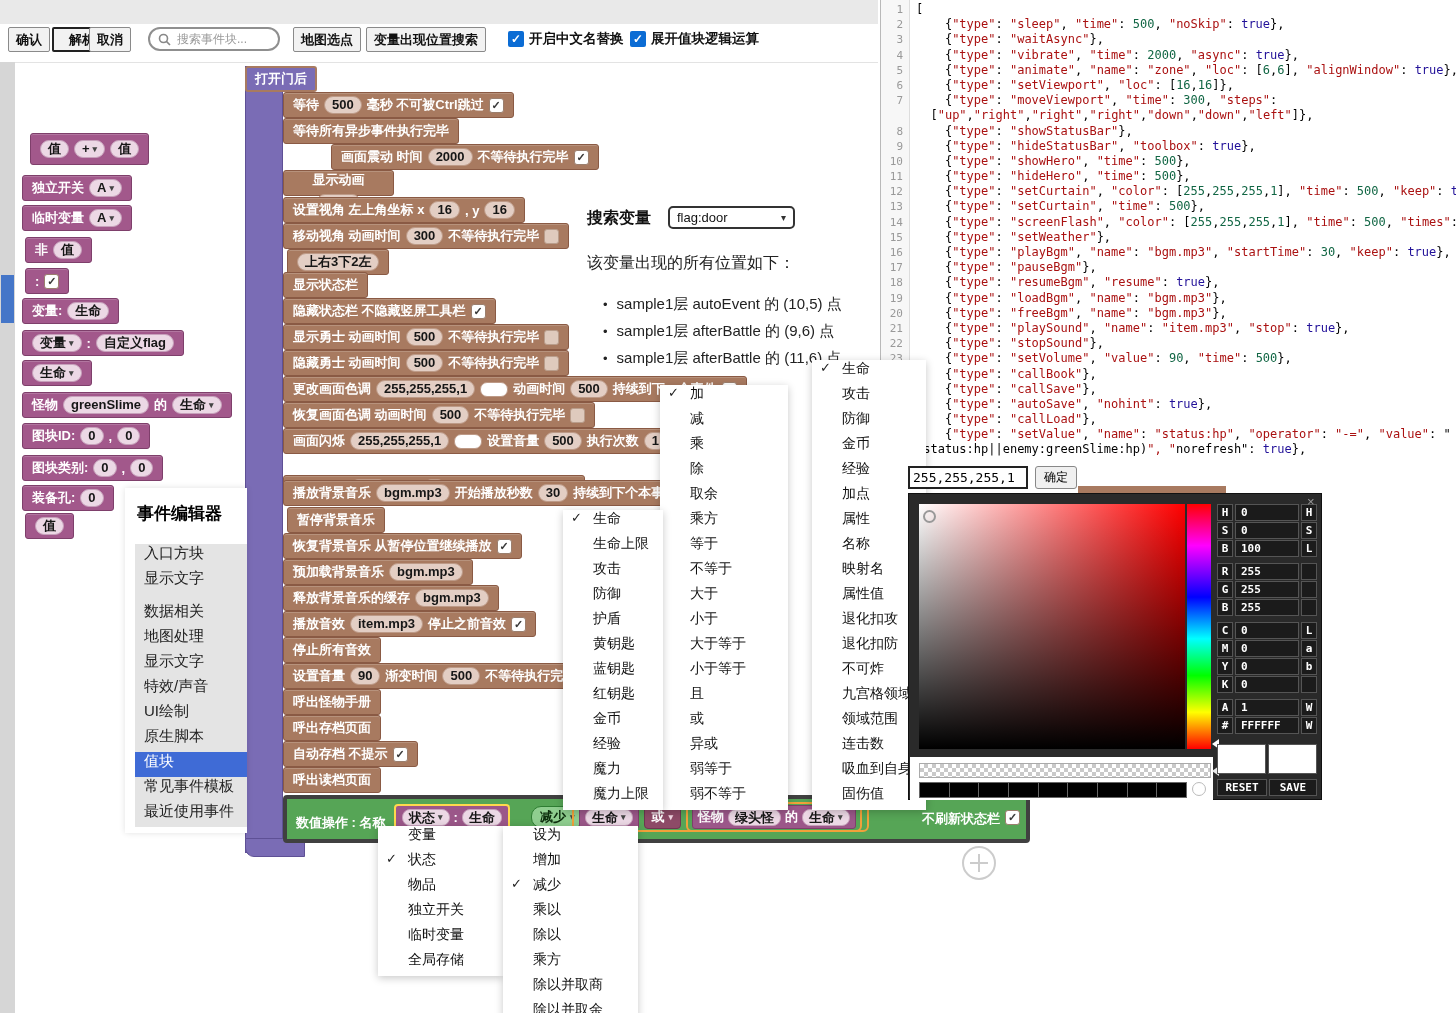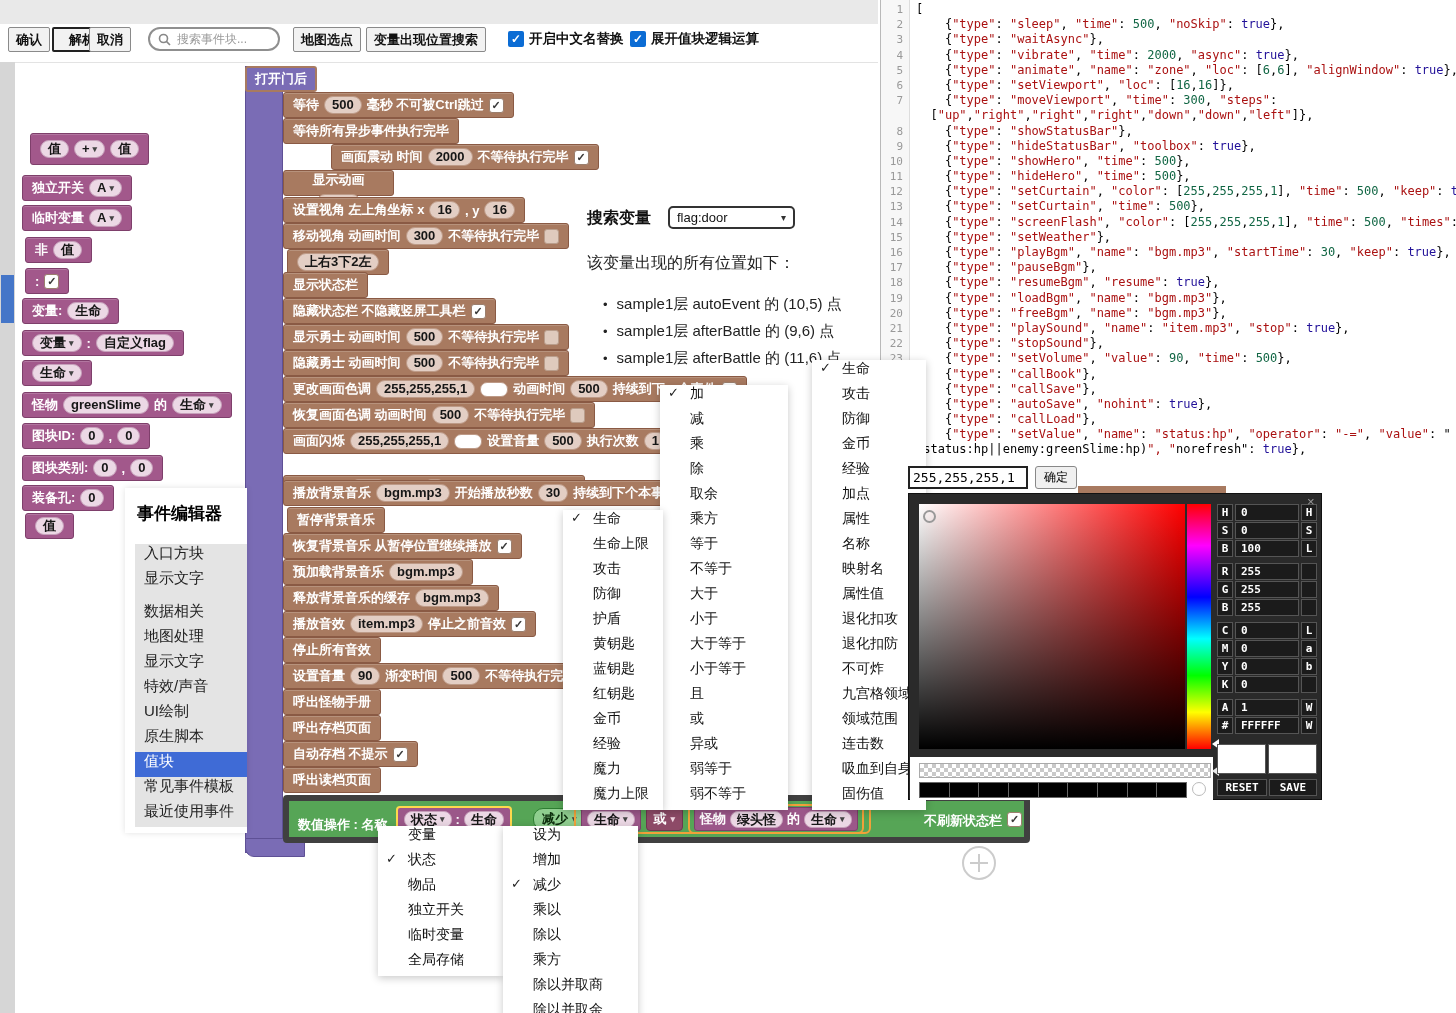--- a/index.html
+++ b/index.html
@@ -59,21 +59,21 @@
   .svlabel{position:absolute;left:587px;top:208px;font:700 16px "Liberation Sans",sans-serif;color:#111;z-index:2;}
   .svselect{position:absolute;left:668px;top:206px;width:127px;height:23px;border:2px solid #333;border-radius:5px;
         background:#fff;display:flex;align-items:center;justify-content:space-between;padding:0 7px;box-sizing:border-box;
         font:13px "Liberation Sans",sans-serif;color:#111;z-index:2;}
   .svhead{position:absolute;left:587px;top:253px;font:16px "Liberation Sans",sans-serif;color:#222;z-index:2;}
   .svlist{position:absolute;left:603px;top:290px;z-index:2;font:15px "Liberation Sans",sans-serif;color:#222;}
   .loc{height:27px;line-height:27px;white-space:nowrap;}
   .loc .bu{margin-right:9px;font-size:13px;}
 
   
-  .vrow{position:absolute;left:283px;top:795px;width:747px;height:48px;background:#56a556;border:6px solid #404040;
+  .vrow{position:absolute;left:283px;top:795px;width:747px;height:48px;background:#56a556;border:4px solid #404040;
         border-radius:4px;z-index:2;box-sizing:border-box;}
   .glbl{position:absolute;left:9px;top:15px;color:#fff;font:600 13px "Liberation Sans",sans-serif;white-space:nowrap;}
   .stateblk{position:absolute;left:107px;top:5px;height:26px;background:#9b5789;border:2px solid #ffd84d;border-radius:4px;
         display:inline-flex;align-items:center;gap:4px;padding:0 6px;color:#fff;font:600 13px "Liberation Sans",sans-serif;box-sizing:border-box;}
   .spill{background:#ecd8e5;border:1px solid #c7a0bb;color:#161616;border-radius:8px;padding:0 6px;line-height:15px;font-weight:700;display:inline-flex;align-items:center;gap:3px;}
   .gdrop{position:absolute;left:244px;top:7px;height:22px;background:#8fce8f;border:1px solid #2e7d32;border-radius:10px;
         display:inline-flex;align-items:center;gap:4px;padding:0 8px;color:#0d2e0d;font:700 13px "Liberation Sans",sans-serif;box-sizing:border-box;}
   .expr{position:absolute;left:285px;top:3px;height:30px;border:2px solid #f0a13a;border-radius:6px;
         display:inline-flex;align-items:center;gap:5px;padding:0 5px;box-sizing:border-box;}
   .minipurp{background:#9b5789;border:1px solid #7e3f6b;border-radius:3px;display:inline-flex;align-items:center;gap:4px;

